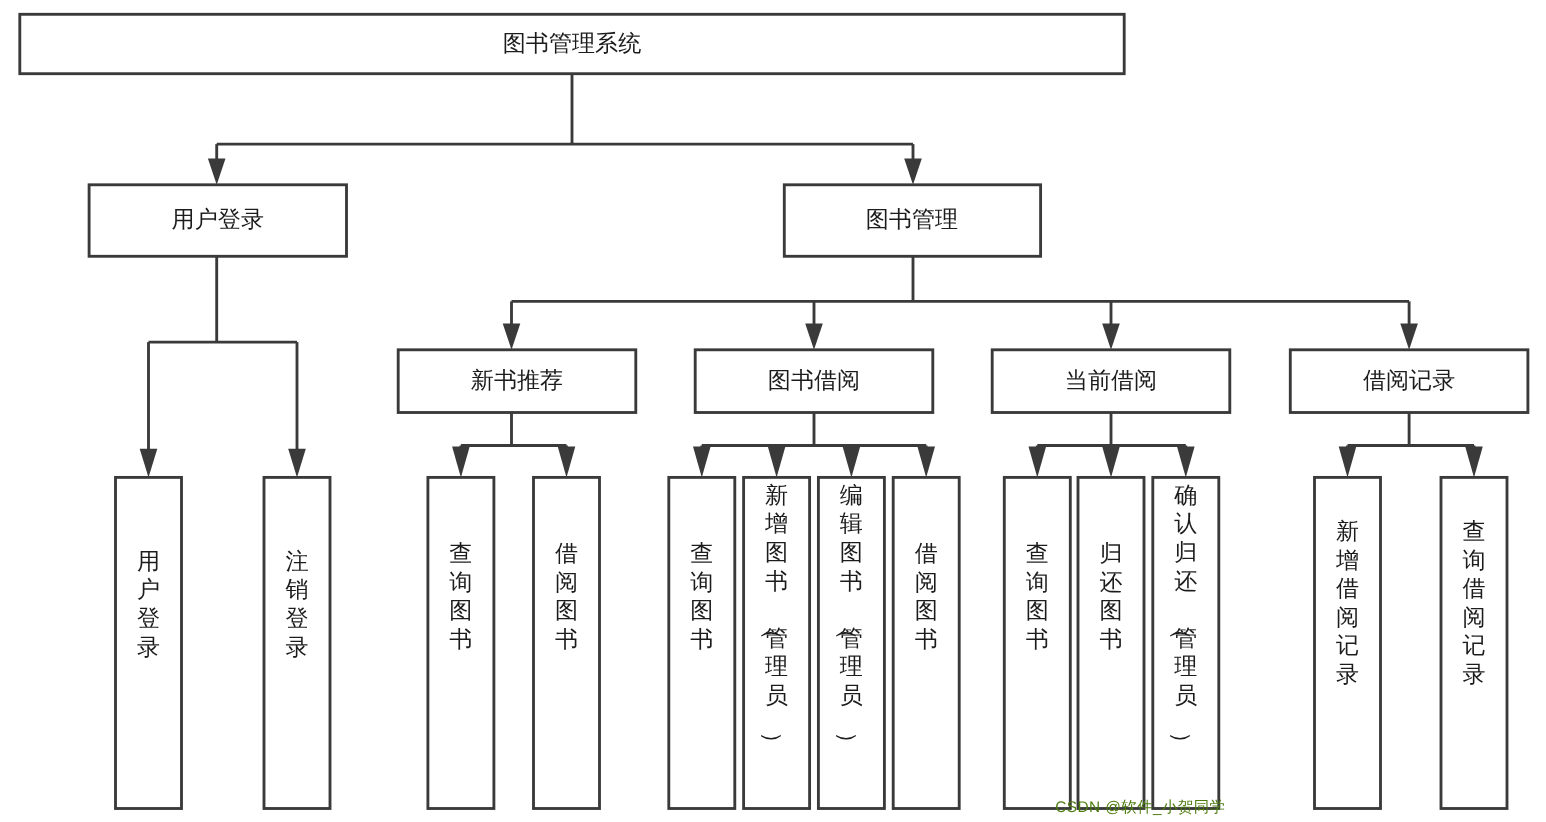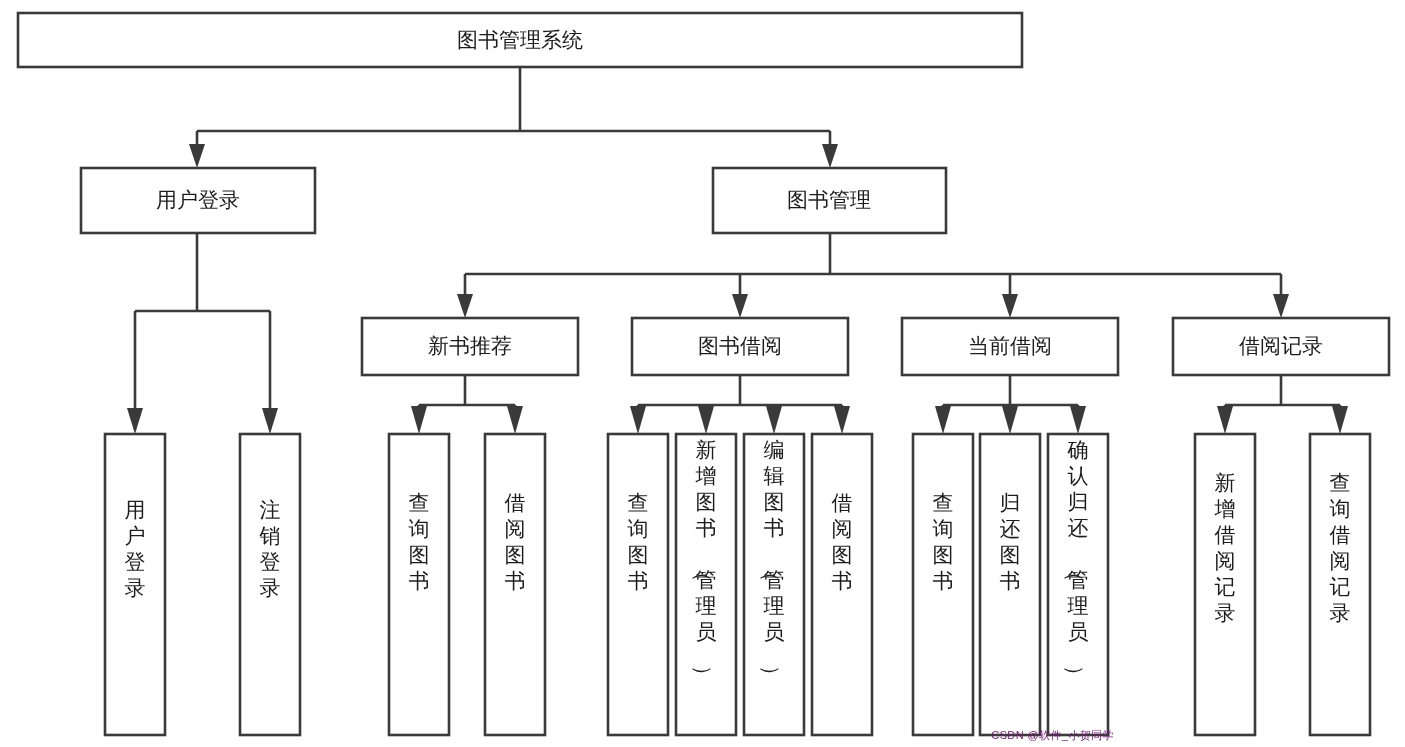--- a/index.html
+++ b/index.html
@@ -52,22 +52,22 @@
     font-family: "Liberation Sans", "DejaVu Sans", sans-serif;
     font-size: 21px;
     fill: #1c1c1c;
     text-anchor: middle;
   }
   .watermark-text {
     position: absolute;
     right: 6px;
     bottom: 4px;
     font-family: "Liberation Sans", "DejaVu Sans", sans-serif;
-    font-size: 11px;
-    color: #701a75;
+    font-size: 14px;
+    color: #4d7c0f;
     white-space: nowrap;
     letter-spacing: 0.4px;
   }
 </style>
 </head>
 <body>
 
 <div id="diagram-root">
 
   <svg class="diagram-canvas" viewBox="0 0 1405 747" xmlns="http://www.w3.org/2000/svg">

